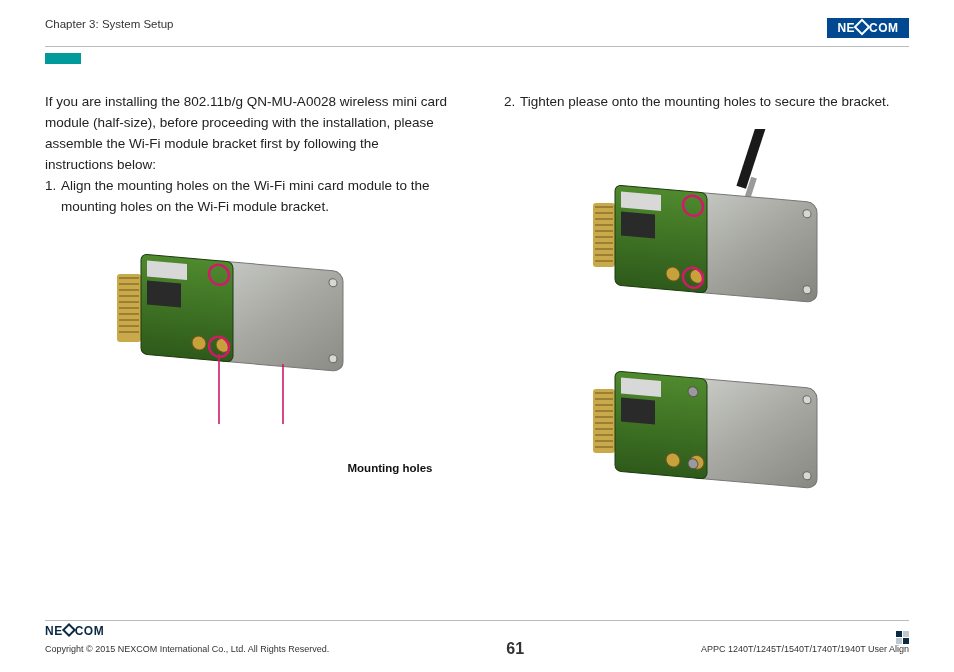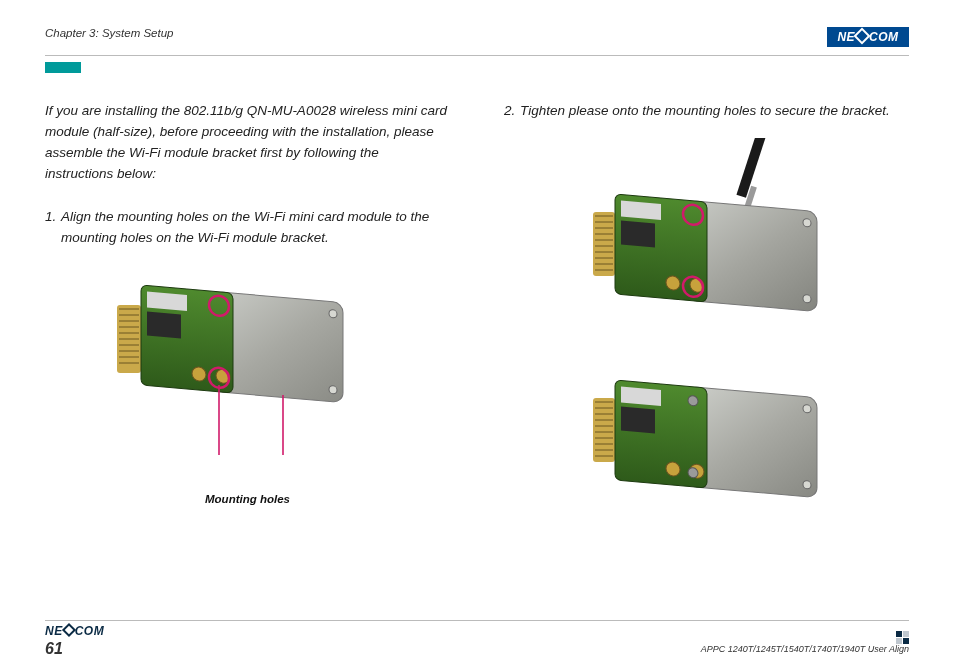--- a/index.html
+++ b/index.html
@@ -9,22 +9,21 @@
     font-family: "Segoe UI", Arial, sans-serif;
     color: #222;
     background: #fff;
     position: relative;
     overflow: hidden;
   }
   .page {
     position: relative;
     width: 100%;
     height: 100%;
-    padding: 27px 45px 22px 45px;
-    font-style: italic;
+    padding: 18px 45px 22px 45px;
   }
   .header-row {
     display: flex;
     justify-content: space-between;
     align-items: flex-start;
     height: 24px;
   }
   .chapter {
     font-size: 11.5px;
     color: #333;
@@ -66,38 +65,37 @@
     display: flex;
     gap: 54px;
   }
   .col {
     flex: 1 1 50%;
     font-size: 13.5px;
     line-height: 1.55;
     color: #222;
   }
   .intro {
-    margin-bottom: 22px;
   }
   .step {
     display: flex;
     margin-bottom: 8px;
   }
   .step-num {
     width: 16px;
     flex: 0 0 16px;
   }
   .diagram {
     position: relative;
     margin-top: 18px;
   }
   svg { display: block; }
   .labels-row {
     display: flex;
-    justify-content: center;
+    justify-content: flex-end;
     gap: 40px;
     margin-top: 4px;
   }
   .lbl {
     font-size: 11.5px;
     font-weight: 700;
     color: #111;
     text-align: center;
   }
   .right-images {
@@ -330,20 +328,21 @@
     <div class="footer-row">
       <div class="footer-left">
         <div class="logo-bottom">
           <span>NE</span>
             <span class="x2"></span>
             <span>COM</span>
         </div>
       </div>
     </div>
     <div class="footer-row" style="margin-top:2px">
+      <div>Copyright © 2015 NEXCOM International Co., Ltd. All Rights Reserved.</div>
       <div class="page-num">61</div>
       <div>APPC 1240T/1245T/1540T/1740T/1940T User Align</div>
     </div>
     <div class="footer-squares">
       <div class="sq-dark"></div>
         <div class="sq-light"></div>
       <div class="sq-light"></div>
         <div class="sq-dark"></div>
     </div>
   </div>

